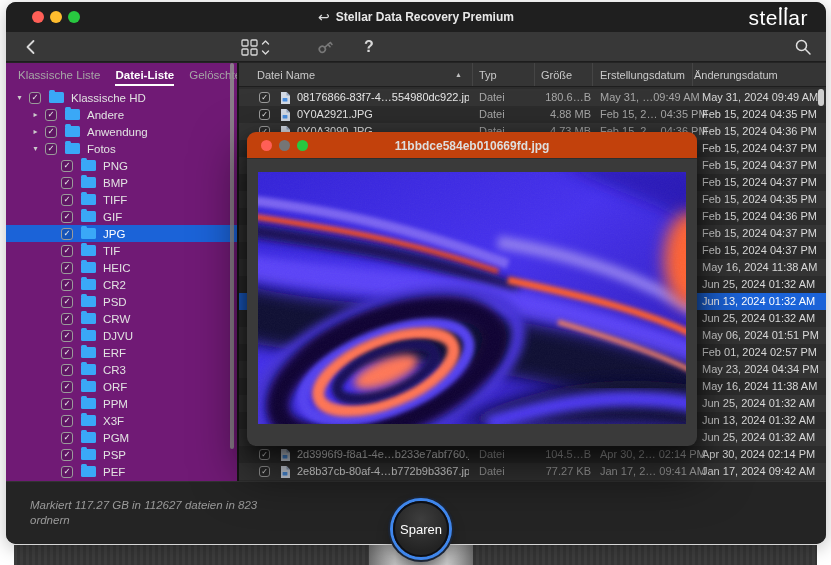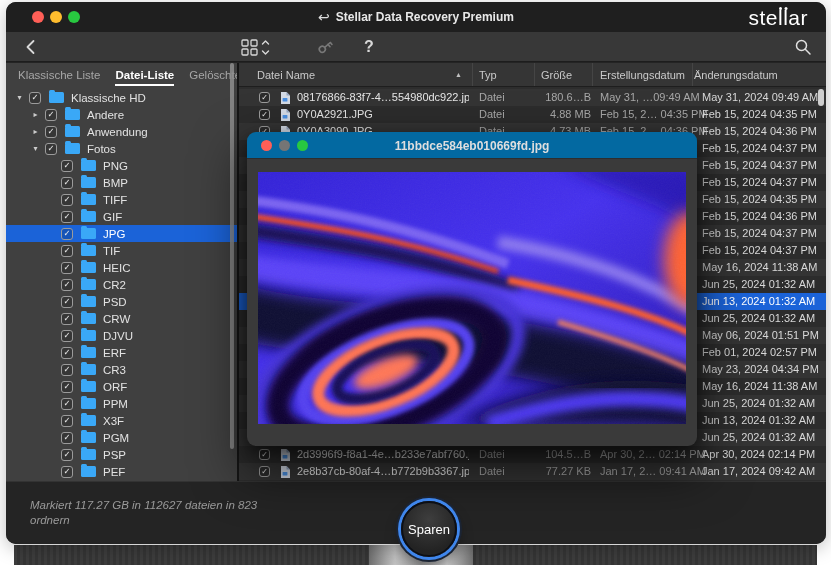--- a/index.html
+++ b/index.html
@@ -35,21 +35,21 @@
   .toolbar{position:absolute;left:0;top:30px;right:0;height:30px;background:#383838;
     border-bottom:1px solid #1d1d1d;}
   .tbtn{position:absolute;top:0;height:30px;display:flex;align-items:center;justify-content:center;}
   .tb-back{left:12px;width:24px;}
   .tb-view{left:233px;width:34px;}
   .tb-key{left:306px;width:26px;}
   .tb-help{left:352px;width:22px;color:#d8d8d8;font-size:16px;font-weight:600;}
   .tb-search{left:784px;width:26px;}
 
   
-  .left-panel{position:absolute;left:0;top:61px;width:231px;height:418px;background:#404040;}
+  .left-panel{position:absolute;left:0;top:61px;width:231px;height:418px;background:#701a75;}
   .tabs{position:absolute;left:0;top:0;right:0;height:24px;display:flex;align-items:center;
     padding-left:12px;gap:15px;}
   .tab{font-size:11.5px;color:#a6a6a6;position:relative;white-space:nowrap;cursor:default;}
   .tab.active{color:#ffffff;font-weight:700;}
   .tab.active::after{content:"";position:absolute;left:0;right:0;bottom:-5px;height:2px;background:#ffffff;}
   .tree{position:absolute;left:0;top:26px;right:0;bottom:0;overflow:hidden;}
   .trow{height:17px;display:flex;align-items:center;color:#e2e2e2;font-size:11.5px;}
   .trow.sel{background:var(--accent);color:#ffffff;}
   .trow .tri{width:13px;flex:none;text-align:center;font-size:8px;color:#cccccc;}
   .trow.lv0{padding-left:7px;}
@@ -98,27 +98,27 @@
   
   .status{position:absolute;left:0;top:479px;right:0;height:63px;background:#242424;
     border-top:1px solid #333333;border-radius:0 0 10px 10px;}
   .status-text{position:absolute;left:24px;top:16px;width:370px;color:#9a9a9a;font-size:11.5px;line-height:15px;font-style:italic;}
 
   
   .sparen{position:absolute;left:387px;top:499px;width:56px;height:56px;border-radius:50%;
     background:radial-gradient(circle at 50% 32%,#3e3e3e,#232323 72%);
     border:2px solid #0c0f16;display:flex;align-items:center;justify-content:center;
     color:#ffffff;font-size:13px;z-index:20;cursor:pointer;
-    box-shadow:0 0 0 3px #3f86ec,0 0 0 5px #1b2434,0 8px 16px rgba(0,0,0,.45);margin-left:8px;}
+    box-shadow:0 0 0 3px #3f86ec,0 0 0 5px #1b2434,0 8px 16px rgba(0,0,0,.45);}
 
   
   .preview{position:absolute;left:241px;top:130px;width:450px;height:314px;background:#3a3a3a;
     border-radius:9px;z-index:10;
     box-shadow:0 22px 48px 6px rgba(0,0,0,.55),0 6px 16px rgba(0,0,0,.45);}
-  .p-titlebar{position:absolute;left:0;top:0;right:0;height:27px;background:#0369a1;
+  .p-titlebar{position:absolute;left:0;top:0;right:0;height:27px;background:#c2410c;
     border-radius:9px 9px 0 0;border-bottom:1px solid #2e2e2e;}
   .p-traffic{position:absolute;top:8px;width:11px;height:11px;border-radius:50%;}
   .p-red{left:14px;background:var(--traffic-red);}
   .p-gray{left:32px;background:#757575;}
   .p-green{left:50px;background:var(--traffic-green);}
   .p-title{position:absolute;left:0;right:0;top:0;height:27px;display:flex;align-items:center;
     justify-content:center;color:#dedede;font-size:12px;font-weight:700;}
   .p-image{position:absolute;left:11px;top:40px;width:428px;height:252px;overflow:hidden;background:#2a18c8;}
   .p-image svg{display:block;}
 

